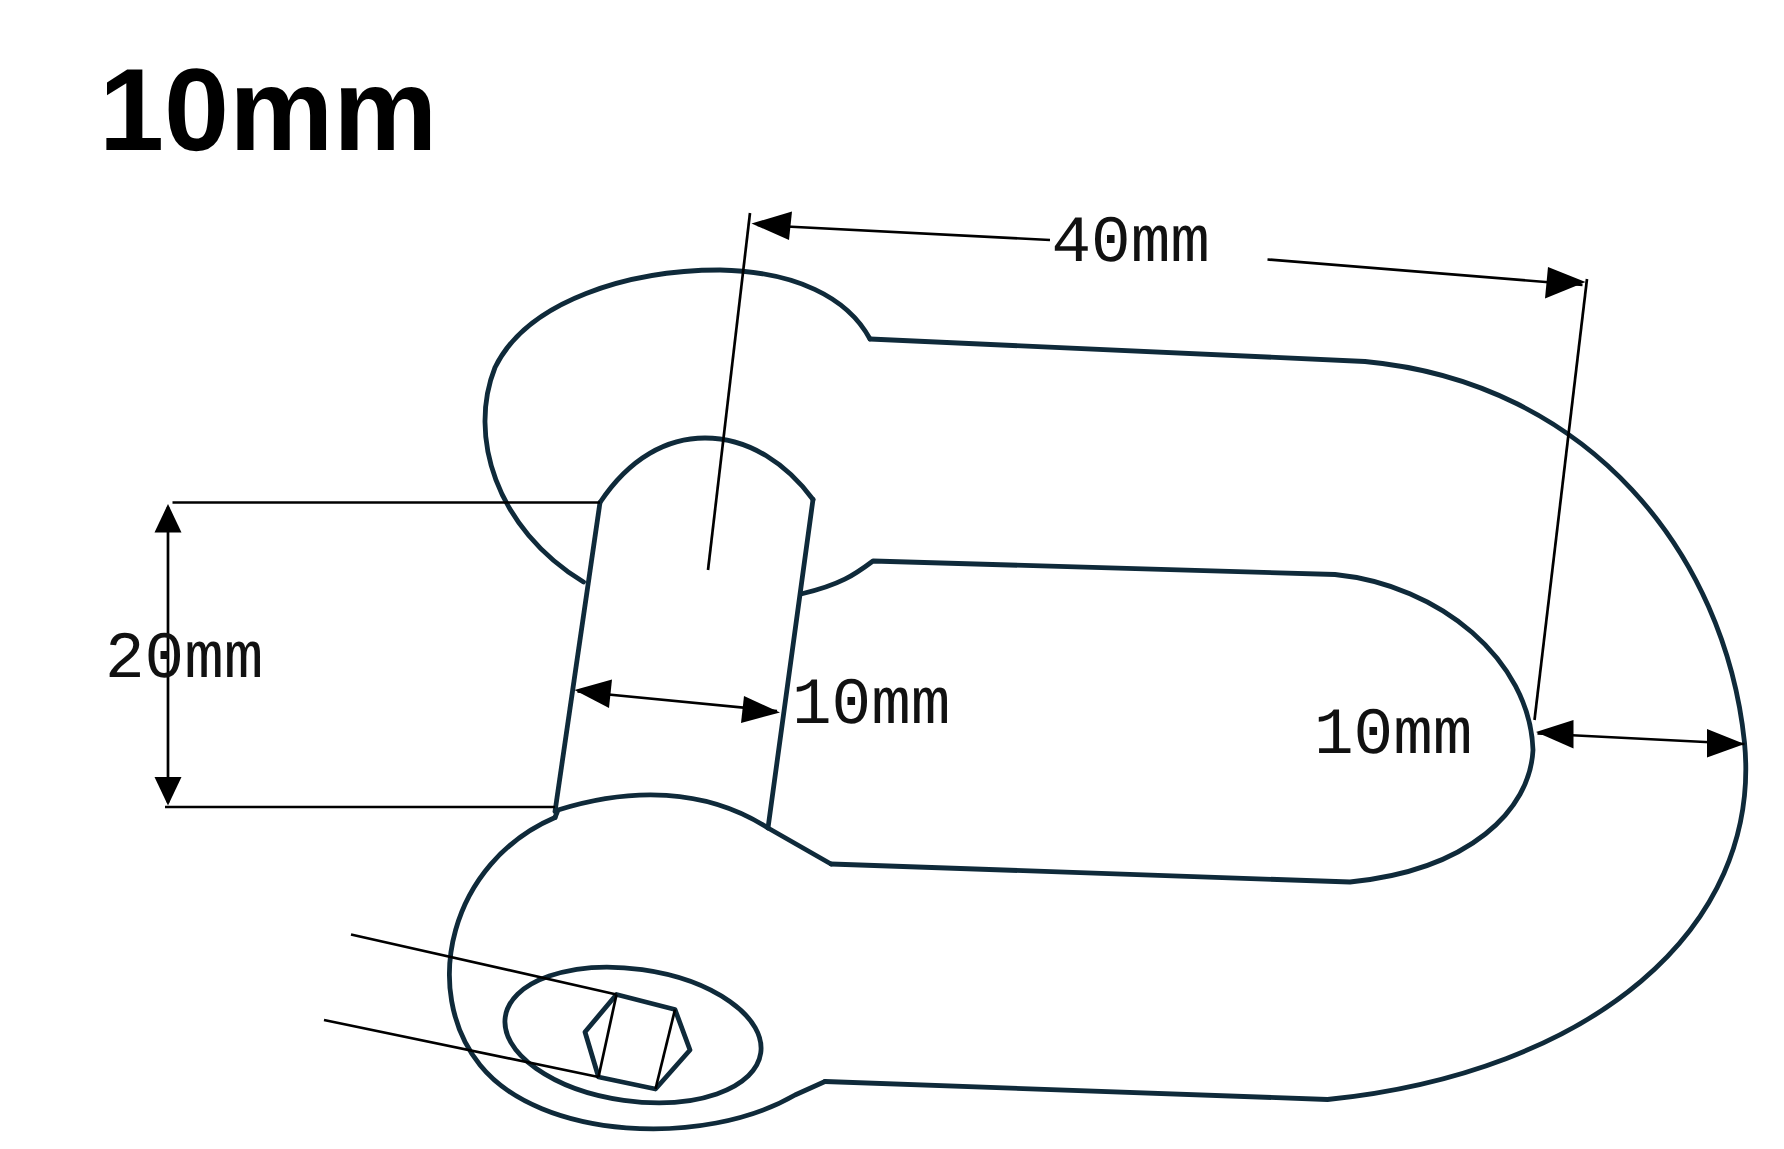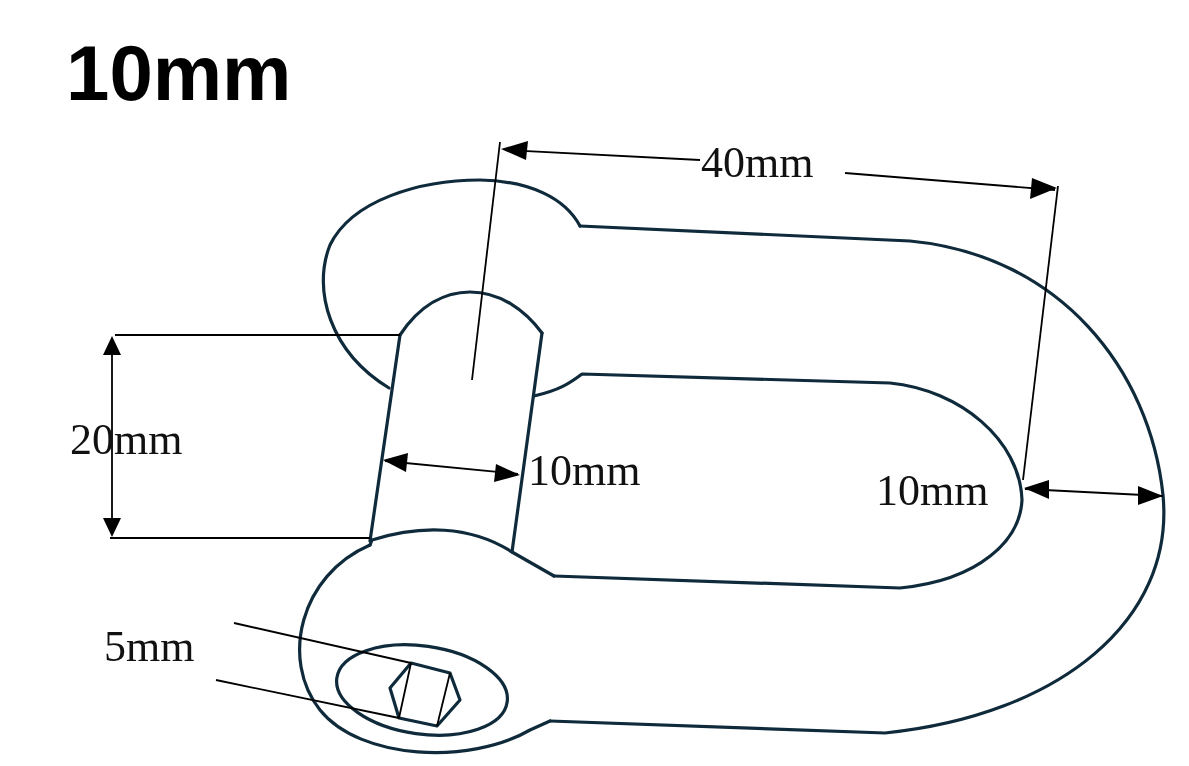--- a/index.html
+++ b/index.html
@@ -4,21 +4,21 @@
   <style>
     html, body { margin: 0; padding: 0; background: #ffffff; }
     body { width: 1189px; height: 766px; position: relative; overflow: hidden; }
     #diagram { position: absolute; left: 0; top: 0; width: 1189px; height: 586px; }
     .title {
       position: absolute; left: 66px; top: 28px;
       font-family: "Liberation Sans", sans-serif; font-weight: bold;
       font-size: 78px; line-height: 90px; color: #000000; letter-spacing: 0px;
     }
     .dim-label {
-      position: absolute; font-family: Liberation Serif, serif;
+      position: absolute; font-family: Liberation Mono, monospace;
       font-size: 44px; line-height: 50px; color: #111111; background: transparent;
       white-space: nowrap;
     }
     .outline { fill: none; stroke: #0f2a3a; stroke-width: 3.2; stroke-linejoin: round; stroke-linecap: round; }
     .dimline { fill: none; stroke: #000000; stroke-width: 1.8; }
     .arrowhead { fill: #000000; stroke: none; }
   </style>
 </head>
 <body>
 
@@ -68,15 +68,14 @@
     <polygon class="arrowhead" points="1163,496 1138,505 1138,486"></polygon>
 
     <line class="dimline" x1="234" y1="623" x2="411" y2="663"></line>
     <line class="dimline" x1="216" y1="680" x2="399" y2="718"></line>
   </svg>
 
   <div class="dim-label" style="left:701px; top:138px;">40mm</div>
   <div class="dim-label" style="left:70px; top:402px;margin-top:13px;">20mm</div>
   <div class="dim-label" style="left:528px; top:446px;">10mm</div>
   <div class="dim-label" style="left:876px; top:466px;">10mm</div>
-  <div class="dim-label" style="left:104px; top:622px;">5mm</div>
 
 </div>
 
 </body></html>

